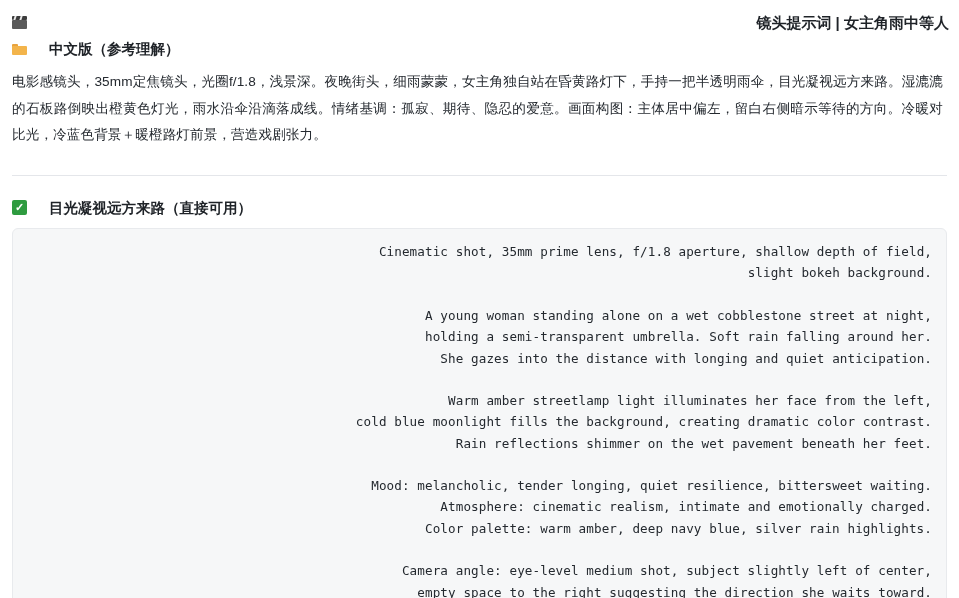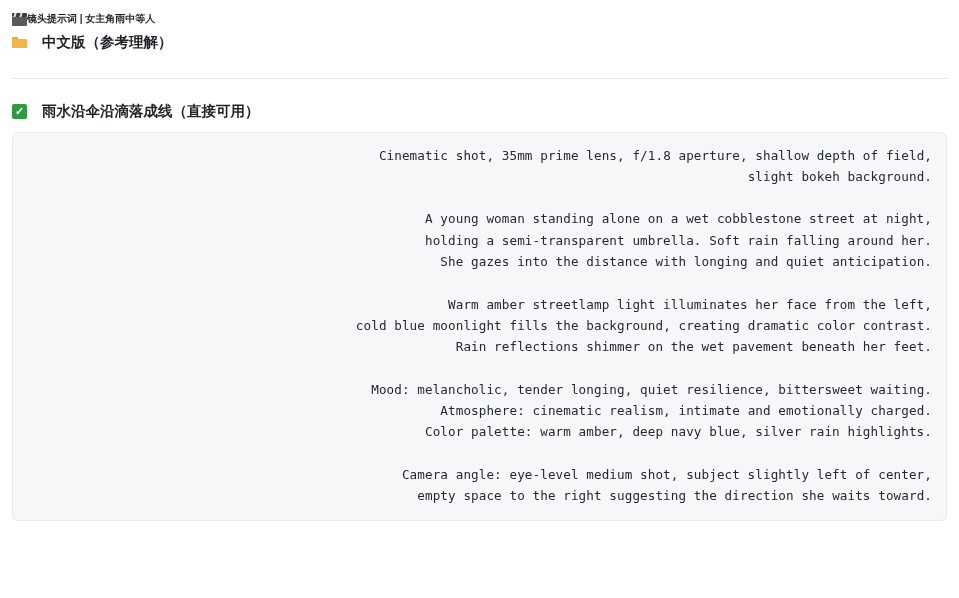--- a/index.html
+++ b/index.html
@@ -19,25 +19,27 @@
     width: 959px;
     height: 598px;
     box-sizing: border-box;
     padding: 12px 10px 0 10px;
   }
 
   
   .title-row {
     display: flex;
     align-items: center;
+    gap: 7px;
     margin: 0 0 6px 2px;
-    font-size: 10px;
+    font-size: 15px;
     font-weight: bold;
     color: #1f2328;
     line-height: 1.4;
+    justify-content: space-between;
   }
   .icon-clapper {
     display: inline-block;
     width: 15px;
     height: 13px;
     position: relative;
     flex: none;
   }
   .icon-clapper .body {
     position: absolute;
@@ -67,21 +69,21 @@
     left: 8px; top: 0;
     width: 2px; height: 4px;
     background: #e9e9e9;
     transform: skewX(-18deg);
   }
 
   
   .section-head {
     display: flex;
     align-items: center;
-    gap: 15px;
+    gap: 22px;
     font-size: 14.5px;
     font-weight: bold;
     color: #1f2328;
     margin: 0 0 10px 2px;
     line-height: 1.4;
   }
   .icon-folder {
     display: inline-block;
     width: 15px; height: 13px;
     position: relative;
@@ -164,23 +166,24 @@
   </div>
 
   <div class="section-head">
     <span class="icon-folder">
       <span class="tab"></span>
         <span class="main"></span>
     </span>
     <span>中文版（参考理解）</span>
   </div>
 
+  <p class="cn-body">电影感镜头，35mm定焦镜头，光圈f/1.8，浅景深。夜晚街头，细雨蒙蒙，女主角独自站在昏黄路灯下，手持一把半透明雨伞，目光凝视远方来路。湿漉漉的石板路倒映出橙黄色灯光，雨水沿伞沿滴落成线。情绪基调：孤寂、期待、隐忍的爱意。画面构图：主体居中偏左，留白右侧暗示等待的方向。冷暖对比光，冷蓝色背景＋暖橙路灯前景，营造戏剧张力。</p>
 
   <hr class="divider">
 
   <div class="section-head">
     <span class="icon-check">✓</span>
-    <span>雨水沿伞沿滴落成线（直接可用）</span>
+    <span>目光凝视远方来路（直接可用）</span>
   </div>
 
   <div class="code-block"><span class="code-line">Cinematic shot, 35mm prime lens, f/1.8 aperture, shallow depth of field,</span><span class="code-line">slight bokeh background.</span><span class="blank"></span><span class="code-line">A young woman standing alone on a wet cobblestone street at night,</span><span class="code-line">holding a semi-transparent umbrella. Soft rain falling around her.</span><span class="code-line">She gazes into the distance with longing and quiet anticipation.</span><span class="blank"></span><span class="code-line">Warm amber streetlamp light illuminates her face from the left,</span><span class="code-line">cold blue moonlight fills the background, creating dramatic color contrast.</span><span class="code-line">Rain reflections shimmer on the wet pavement beneath her feet.</span><span class="blank"></span><span class="code-line">Mood: melancholic, tender longing, quiet resilience, bittersweet waiting.</span><span class="code-line">Atmosphere: cinematic realism, intimate and emotionally charged.</span><span class="code-line">Color palette: warm amber, deep navy blue, silver rain highlights.</span><span class="blank"></span><span class="code-line">Camera angle: eye-level medium shot, subject slightly left of center,</span><span class="code-line">empty space to the right suggesting the direction she waits toward.</span></div>
 
 </div>
 
 </body></html>

